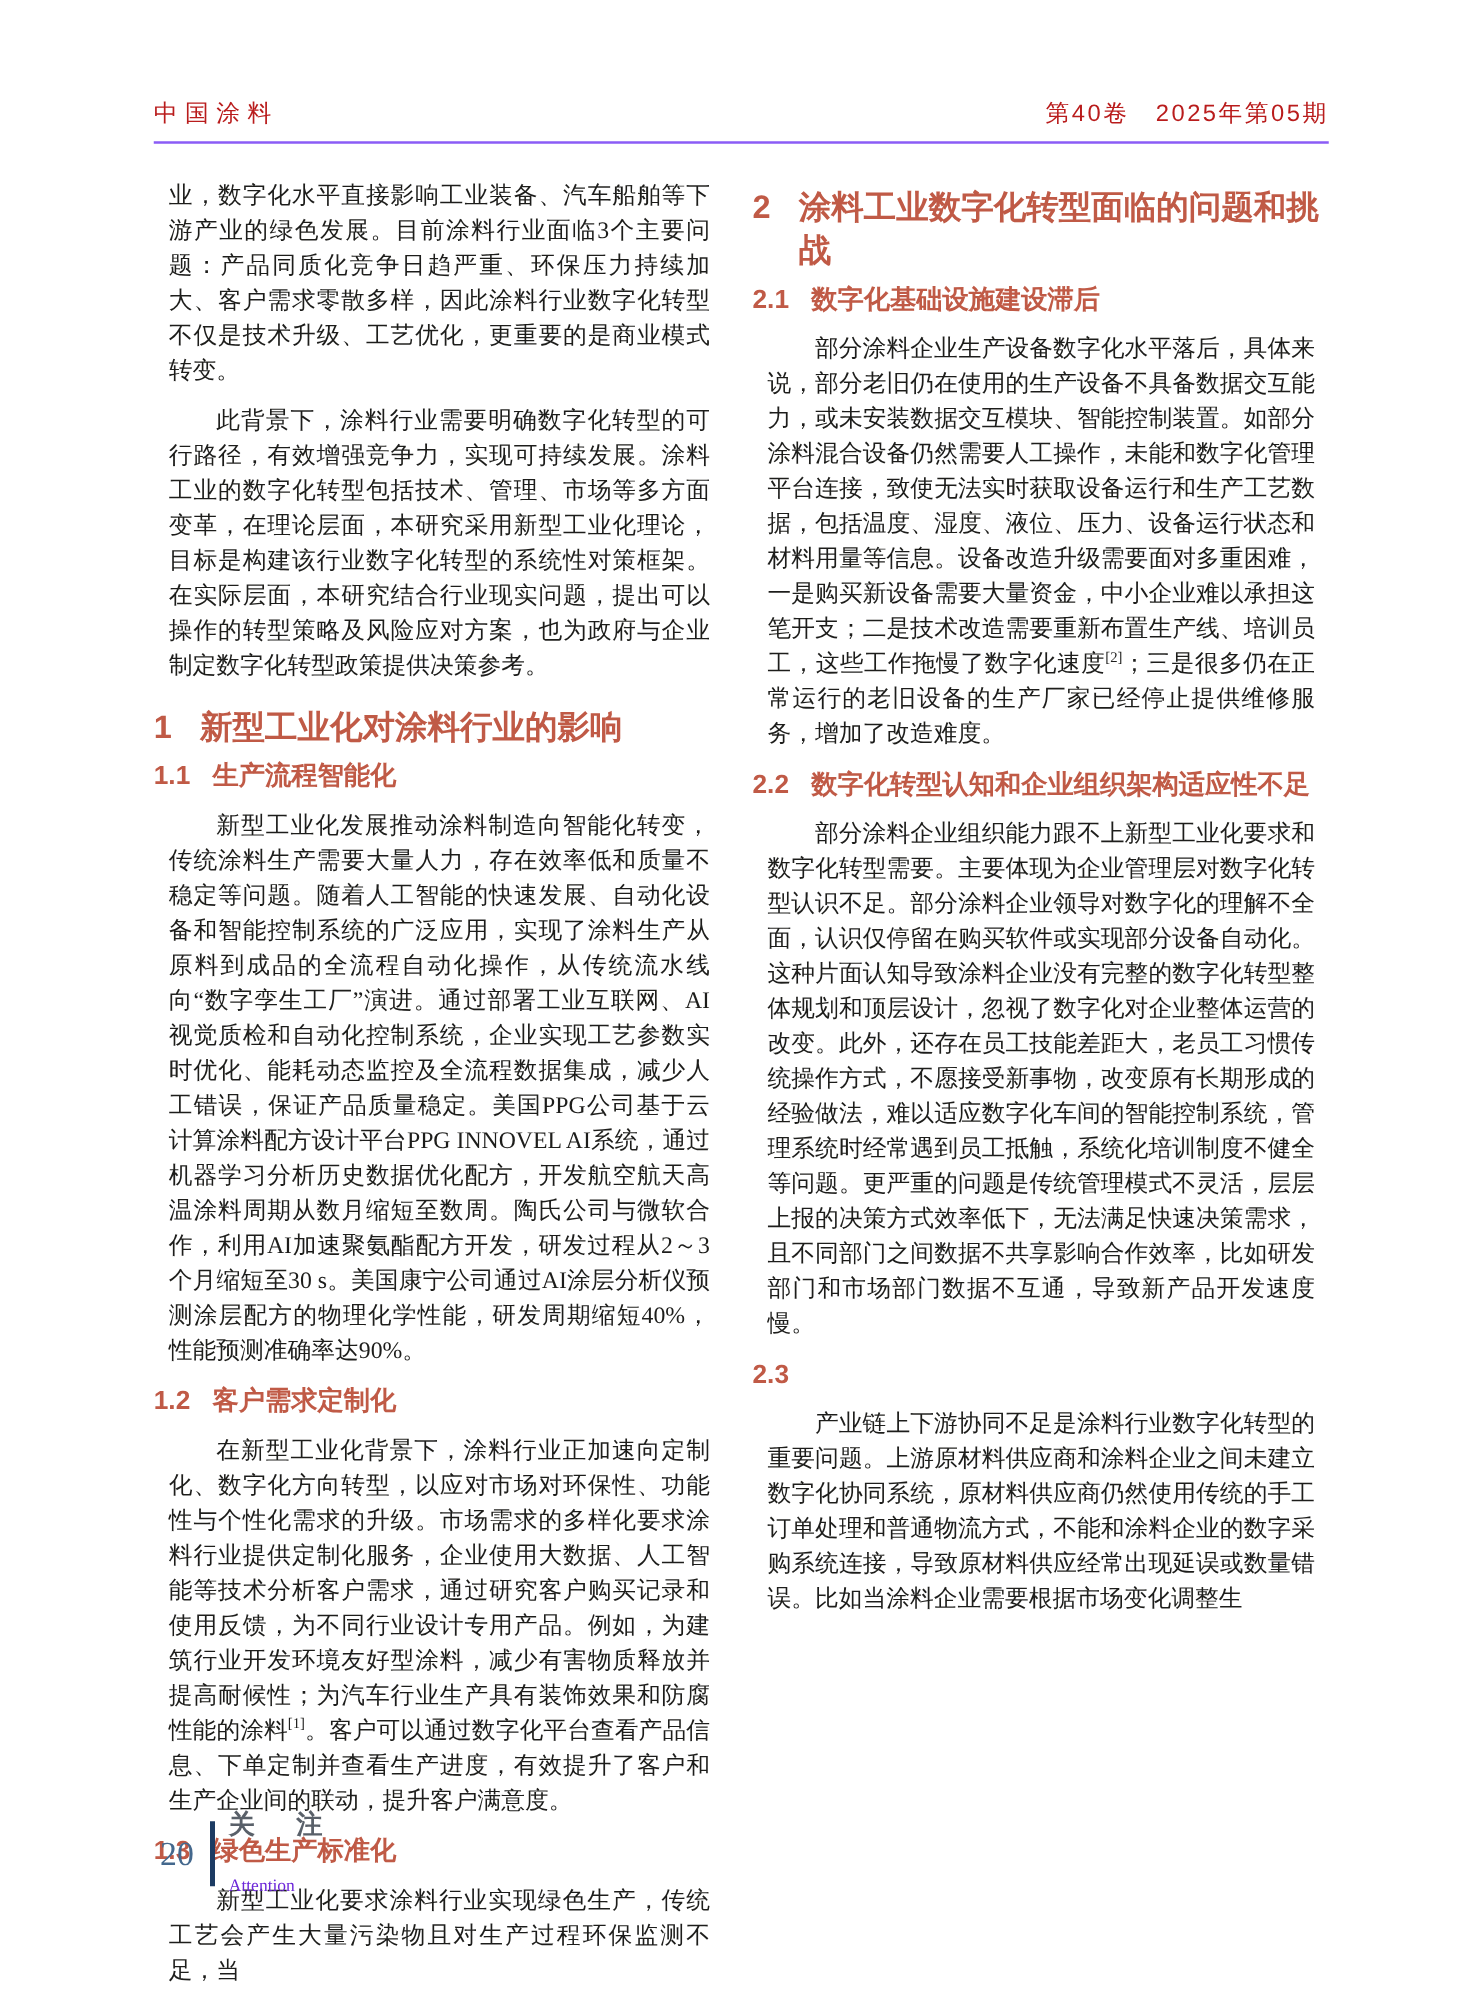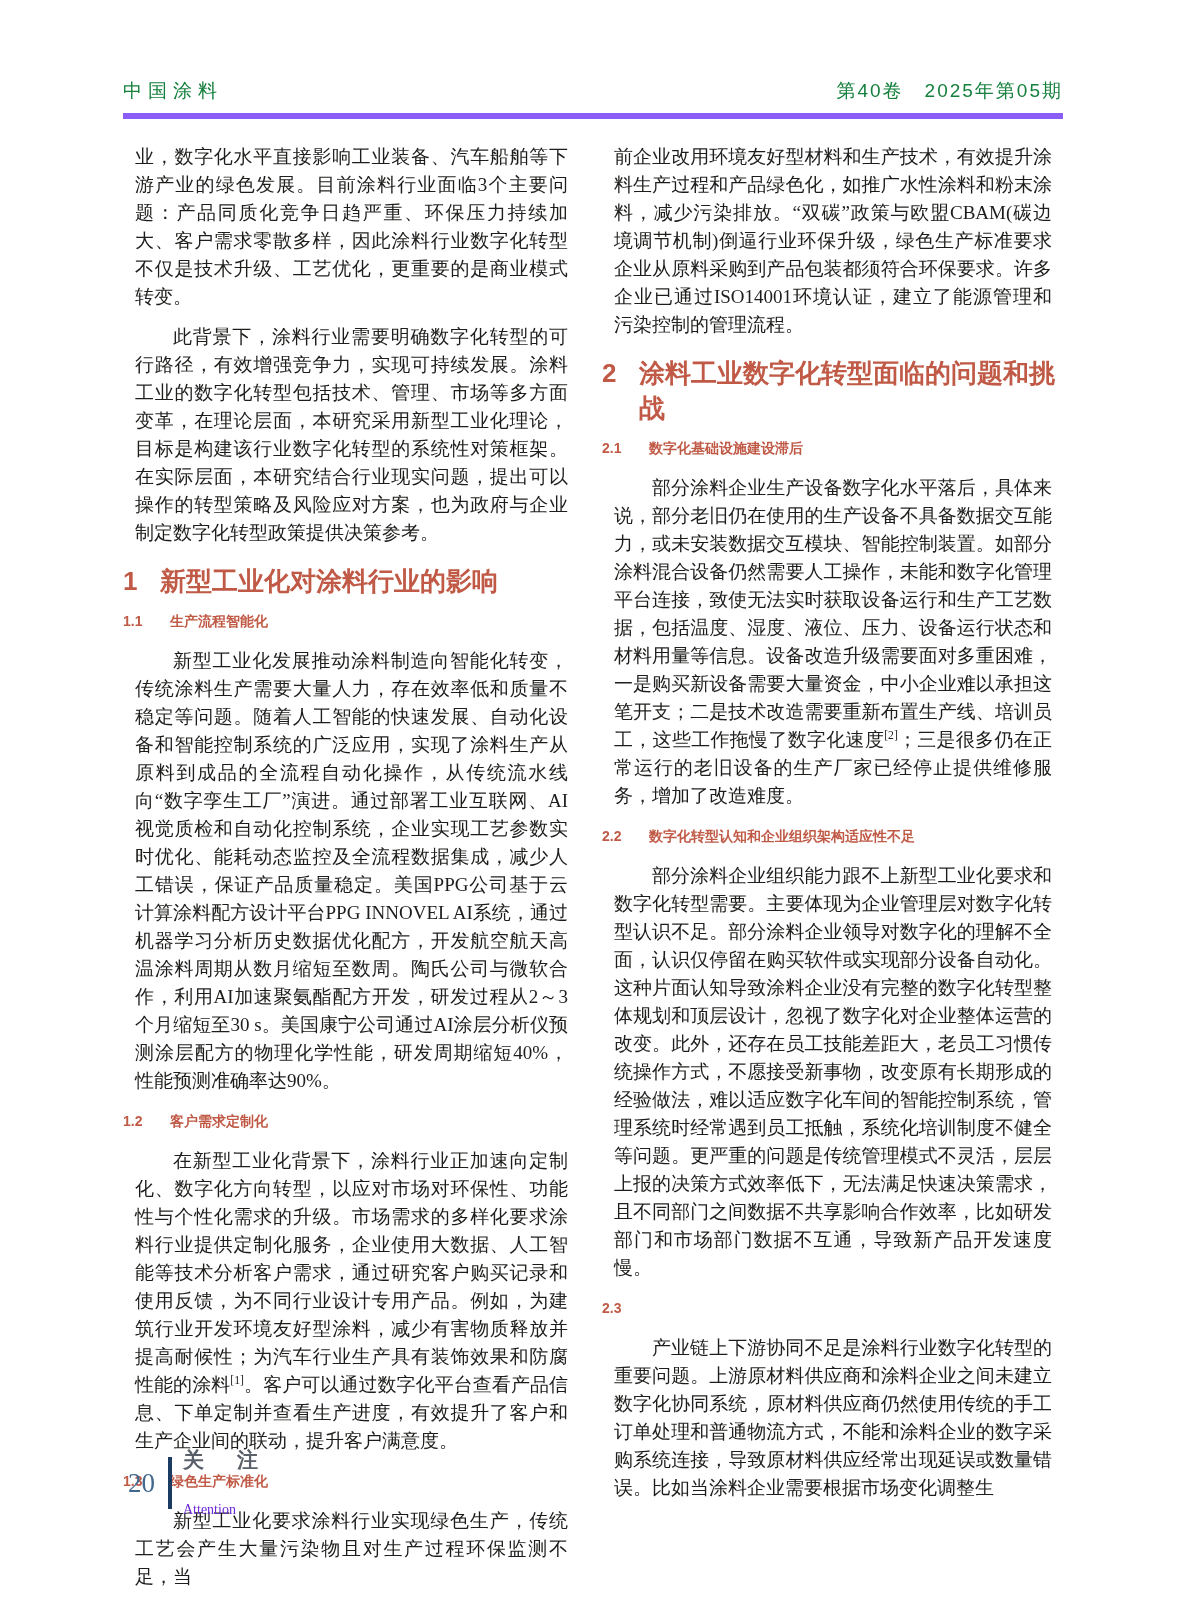--- a/index.html
+++ b/index.html
@@ -8,22 +8,22 @@
     background:#ffffff;
     position:relative;
     font-family:"Liberation Serif","DejaVu Serif",serif;
     color:#1d1d1b;
     overflow:hidden;
   }
   .page-header{
     position:absolute;left:123px;right:124px;top:78px;
     display:flex;justify-content:space-between;align-items:flex-end;
     font-family:"Liberation Sans","DejaVu Sans",sans-serif;
-    font-size:19px;color:#15803d;
-    border-bottom:6px solid #8b5cf6;
+    font-size:19px;color:#b91c1c;
+    border-bottom:2px solid #8b5cf6;
     padding-bottom:9px;
   }
   .journal-name{letter-spacing:6px;}
   .issue-info{letter-spacing:2px;}
 
   .columns{
     position:absolute;left:123px;top:131px;width:941px;
     display:flex;gap:22px;
   }
   .col{width:459px;text-align:justify;}
@@ -48,21 +48,21 @@
     font-size:26px;line-height:35px;
     margin:17px 0 7px 0;
     text-align:left;
   }
   .h1 .num{flex:none;min-width:37px;}
   .h2{
     display:flex;
     color:#c05a46;
     font-family:"Liberation Sans","DejaVu Sans",sans-serif;
     font-weight:bold;
-    font-size:14px;line-height:28px;
+    font-size:21px;line-height:28px;
     margin:8px 0 5px 0;
     text-align:left;
     align-items:center;
   }
   .h2 .num{flex:none;min-width:47px;}
 
   .page-footer{
     position:absolute;left:128px;top:1447px;
     display:flex;align-items:center;
   }
@@ -110,21 +110,20 @@
         <span class="ttl">客户需求定制化</span>
       </div>
       <p class="para"><span>在新型工业化背景下，涂料行业正加速向定制化、数字化方向转型，以应对市场对环保性、功能性与个性化需求的升级。市场需求的多样化要求涂料行业提供定制化服务，企业使用大数据、人工智能等技术分析客户需求，通过研究客户购买记录和使用反馈，为不同行业设计专用产品。例如，为建筑行业开发环境友好型涂料，减少有害物质释放并提高耐候性；为汽车行业生产具有装饰效果和防腐性能的涂料</span><sup>[1]</sup><span>。客户可以通过数字化平台查看产品信息、下单定制并查看生产进度，有效提升了客户和生产企业间的联动，提升客户满意度。</span></p>
       <div class="h2">
         <span class="num">1.3</span>
         <span class="ttl">绿色生产标准化</span>
       </div>
       <p class="para"><span>新型工业化要求涂料行业实现绿色生产，传统工艺会产生大量污染物且对生产过程环保监测不足，当</span></p>
     </div>
   <div class="col col-right">
-      <p class="para noindent"><span>前企业改用环境友好型材料和生产技术，有效提升涂料生产过程和产品绿色化，如推广水性涂料和粉末涂料，减少污染排放。“双碳”政策与欧盟CBAM(碳边境调节机制)倒逼行业环保升级，绿色生产标准要求企业从原料采购到产品包装都须符合环保要求。许多企业已通过ISO14001环境认证，建立了能源管理和污染控制的管理流程。</span></p>
       <div class="h1">
         <span class="num">2</span>
         <span class="ttl">涂料工业数字化转型面临的问题和挑战</span>
       </div>
       <div class="h2">
         <span class="num">2.1</span>
         <span class="ttl">数字化基础设施建设滞后</span>
       </div>
       <p class="para"><span>部分涂料企业生产设备数字化水平落后，具体来说，部分老旧仍在使用的生产设备不具备数据交互能力，或未安装数据交互模块、智能控制装置。如部分涂料混合设备仍然需要人工操作，未能和数字化管理平台连接，致使无法实时获取设备运行和生产工艺数据，包括温度、湿度、液位、压力、设备运行状态和材料用量等信息。设备改造升级需要面对多重困难，一是购买新设备需要大量资金，中小企业难以承担这笔开支；二是技术改造需要重新布置生产线、培训员工，这些工作拖慢了数字化速度</span><sup>[2]</sup><span>；三是很多仍在正常运行的老旧设备的生产厂家已经停止提供维修服务，增加了改造难度。</span></p>
       <div class="h2">

